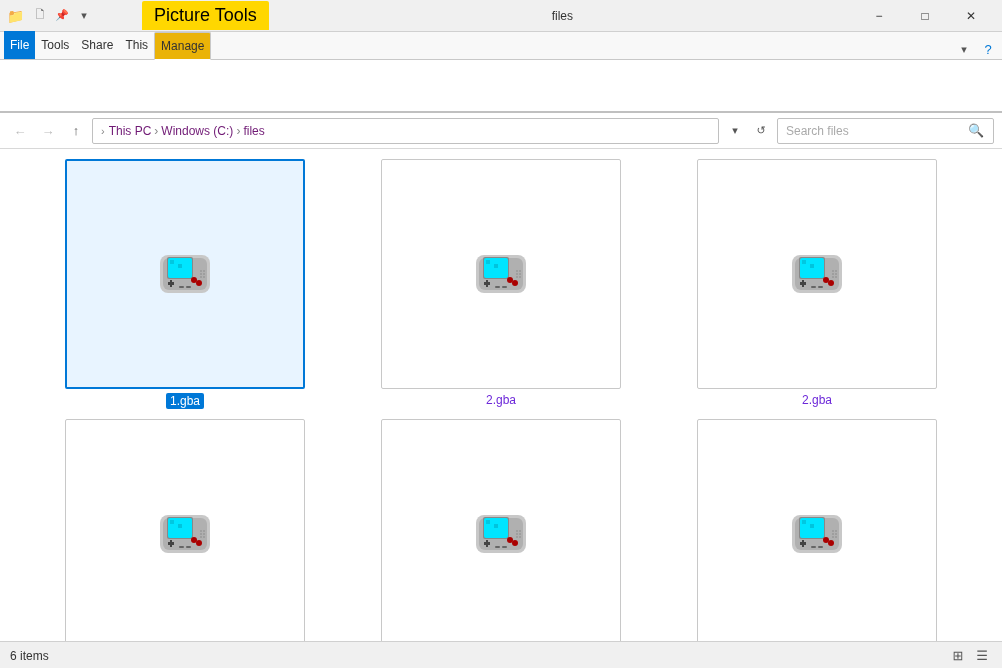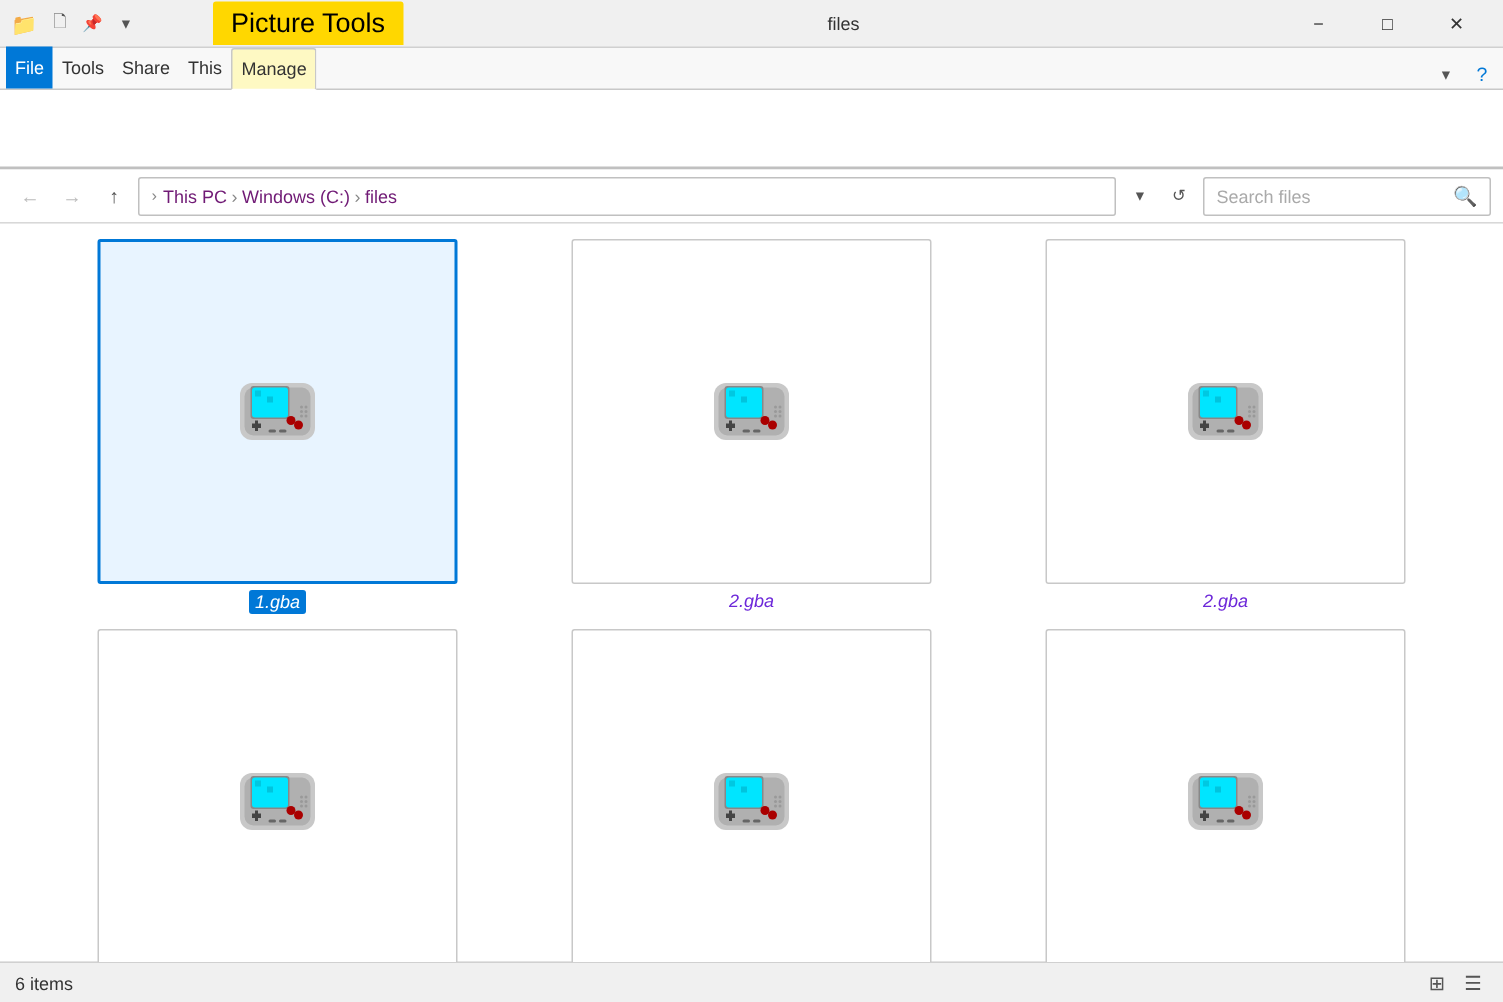--- a/index.html
+++ b/index.html
@@ -56,21 +56,21 @@
     .ribbon-tab {
       padding: 4px 6px;
       font-size: 12px;
       color: #333;
       cursor: pointer;
       border-radius: 2px 2px 0 0;
       height: 28px;
       display: flex; align-items: center; margin-top: 29px;
     }
     .ribbon-tab.active {
-      background: #fef9c3;
+      background: #eab308;
       border: 1px solid #c8c8c8;
       border-bottom: 1px solid white;
       margin-bottom: -1px;
     }
     .ribbon-tab.file-tab {
       background: #0078d7;
       color: white;
       border-radius: 0;
       height: 28px;
     }
@@ -110,42 +110,41 @@
     .address-part { color: #701a75; }
     .address-right {
       display: flex;
       gap: 2px;
     }
     .addr-btn {
       width: 24px; height: 26px; display: flex; align-items: center; justify-content: center;
       font-size: 11px; color: #555; cursor: pointer;
     }
     .search-box {
-      width: 192px;
+      width: 217px;
       height: 26px;
       border: 1px solid #c0c0c0;
       border-radius: 2px;
       display: flex;
       align-items: center;
       padding: 0 8px;
       background: white;
       gap: 6px;
     }
     .search-text { color: #aaa; font-size: 12px; flex: 1; }
     .search-icon { color: #555; font-size: 13px; }
 
     
     .main-content {
       background: white;
       padding: 10px 32px;
       height: calc(668px - 32px - 28px - 52px - 36px - 28px);
       overflow: auto;
       display: flex;
       flex-direction: column;
-      font-style: italic;
     }
 
     
     .file-grid {
       display: grid;
       grid-template-columns: repeat(3, 1fr);
       gap: 10px;
       flex: 1;
     }
     .file-item {

